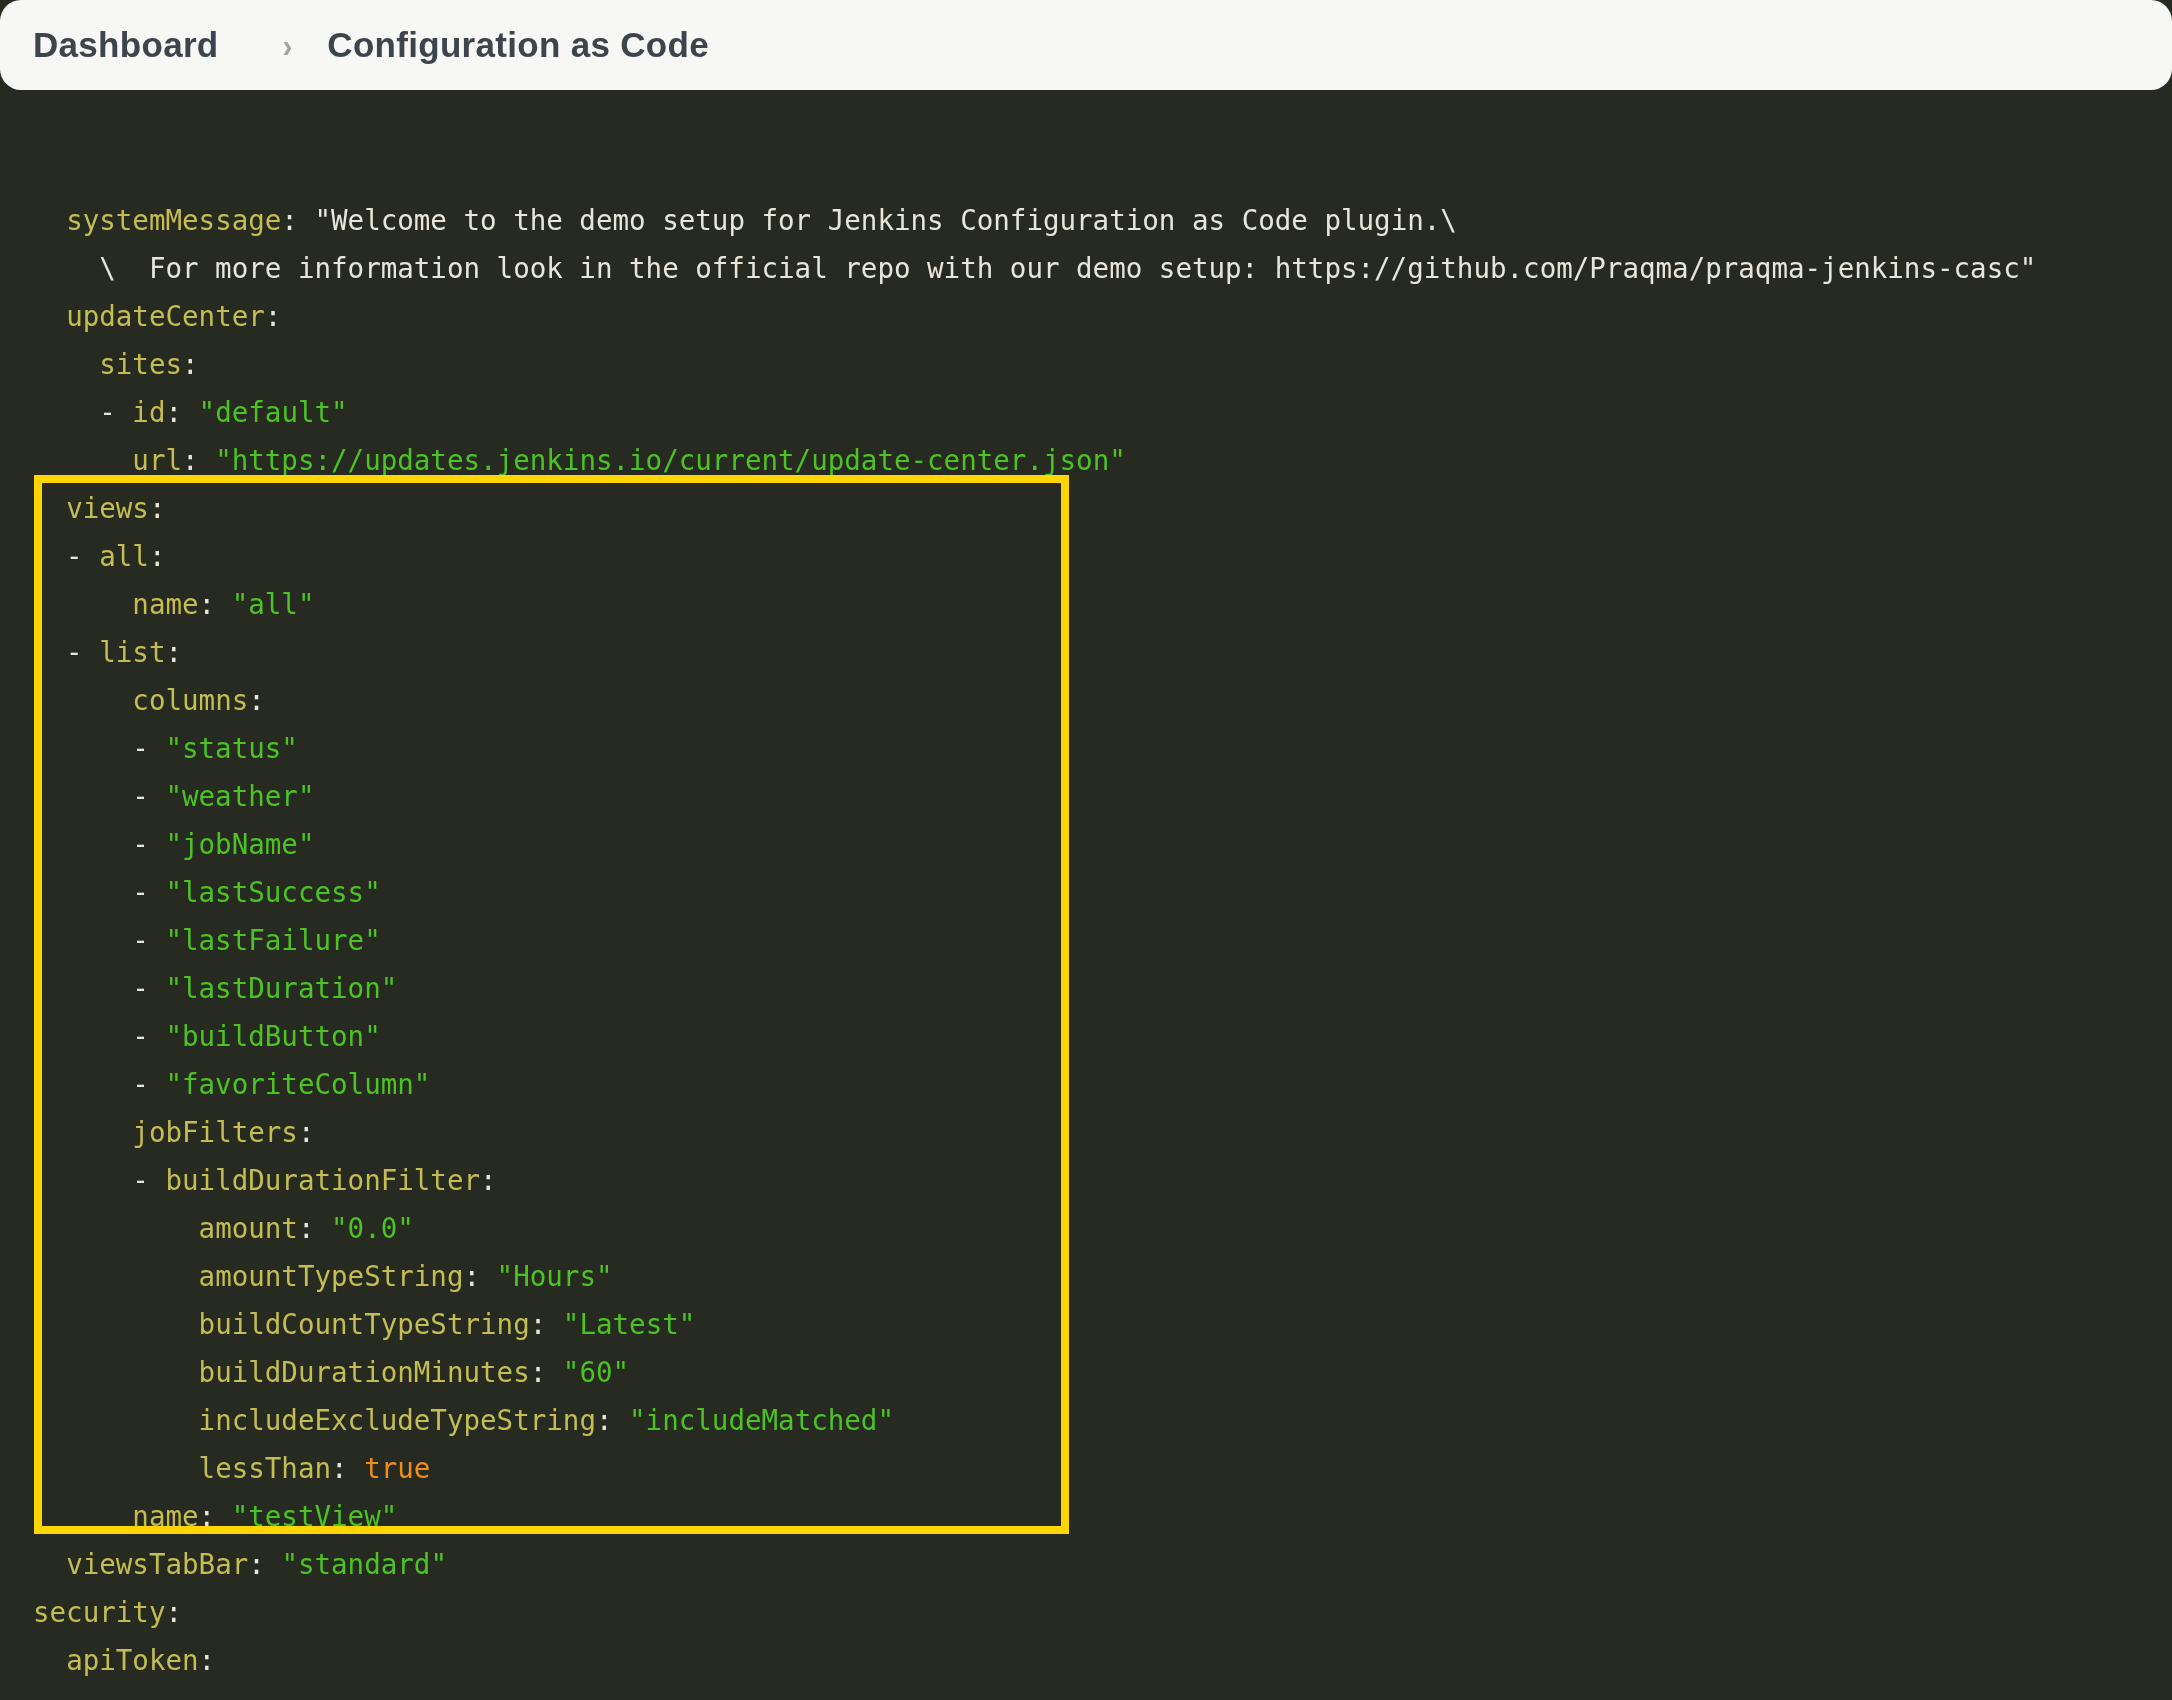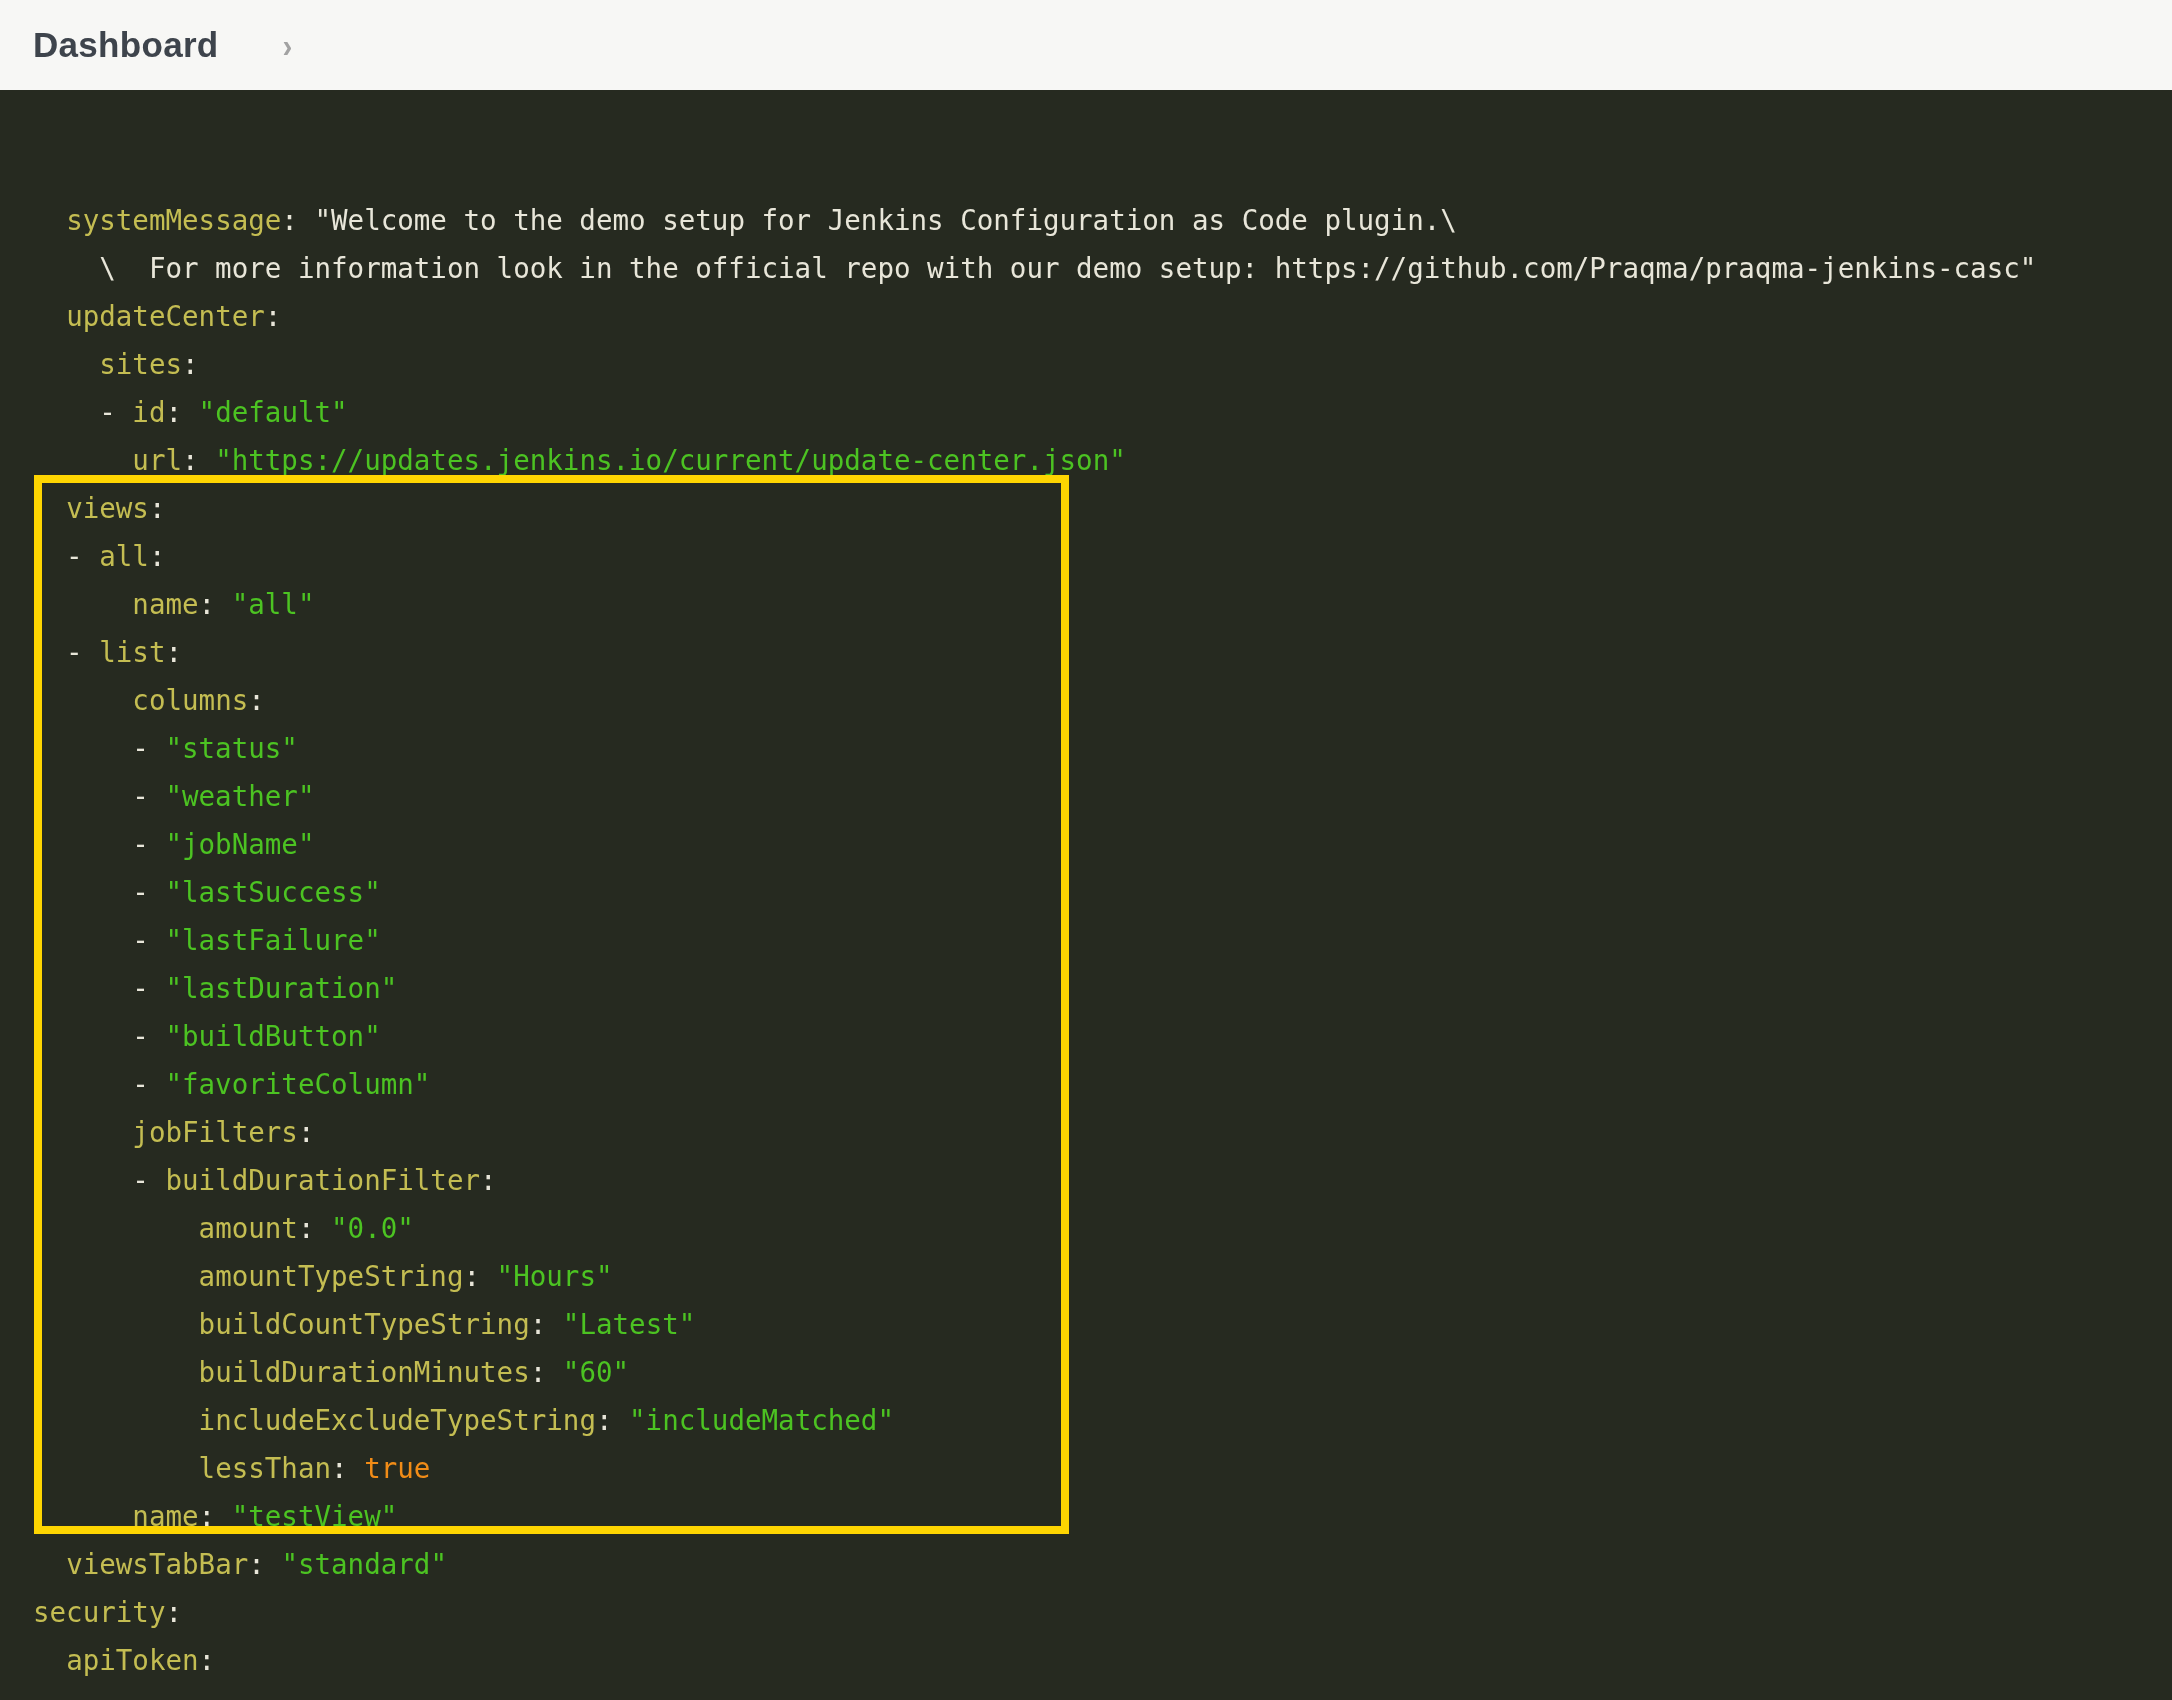--- a/index.html
+++ b/index.html
@@ -16,20 +16,21 @@
   *{margin:0;padding:0;box-sizing:border-box;}
   html,body{width:2172px;height:1701px;overflow:hidden;}
   body{background:var(--c-bg);font-family:"DejaVu Sans Mono",monospace;}
 
   .header{
     position:absolute;left:0;top:0;width:2172px;height:90px;
     background:var(--c-headerbg);
     display:flex;align-items:center;
     padding-left:33px;
     font-family:"Liberation Sans","DejaVu Sans",sans-serif;
+    border-radius:21px;
   }
   .crumb{
     font-size:35px;font-weight:bold;color:var(--c-headertext);
     letter-spacing:0.3px;cursor:pointer;text-decoration:none;
   }
   .chev{
     font-size:29.5px;color:var(--c-chevron);
     margin-left:64px;margin-right:35px;
     font-weight:bold;transform:scaleY(1.15);
   }
@@ -53,19 +54,20 @@
     border:8px solid var(--c-hl);
     pointer-events:none;
   }
 </style>
 </head>
 <body>
 
 <div class="header">
   <span class="crumb">Dashboard</span>
   <span class="chev">›</span>
+  <span class="crumb">Configuration as Code</span>
 </div>
 
 <div class="code">
   <div id="lines"><div class="line"><span class="tok-plain">  </span><span class="tok-key">systemMessage</span><span class="tok-plain">: "Welcome to the demo setup for Jenkins Configuration as Code plugin.\</span></div><div class="line"><span class="tok-plain">    \  For more information look in the official repo with our demo setup: https://github.com/Praqma/praqma-jenkins-casc"</span></div><div class="line"><span class="tok-plain">  </span><span class="tok-key">updateCenter</span><span class="tok-plain">:</span></div><div class="line"><span class="tok-plain">    </span><span class="tok-key">sites</span><span class="tok-plain">:</span></div><div class="line"><span class="tok-plain">    - </span><span class="tok-key">id</span><span class="tok-plain">: </span><span class="tok-str">"default"</span></div><div class="line"><span class="tok-plain">      </span><span class="tok-key">url</span><span class="tok-plain">: </span><span class="tok-str">"https://updates.jenkins.io/current/update-center.json"</span></div><div class="line"><span class="tok-plain">  </span><span class="tok-key">views</span><span class="tok-plain">:</span></div><div class="line"><span class="tok-plain">  - </span><span class="tok-key">all</span><span class="tok-plain">:</span></div><div class="line"><span class="tok-plain">      </span><span class="tok-key">name</span><span class="tok-plain">: </span><span class="tok-str">"all"</span></div><div class="line"><span class="tok-plain">  - </span><span class="tok-key">list</span><span class="tok-plain">:</span></div><div class="line"><span class="tok-plain">      </span><span class="tok-key">columns</span><span class="tok-plain">:</span></div><div class="line"><span class="tok-plain">      - </span><span class="tok-str">"status"</span></div><div class="line"><span class="tok-plain">      - </span><span class="tok-str">"weather"</span></div><div class="line"><span class="tok-plain">      - </span><span class="tok-str">"jobName"</span></div><div class="line"><span class="tok-plain">      - </span><span class="tok-str">"lastSuccess"</span></div><div class="line"><span class="tok-plain">      - </span><span class="tok-str">"lastFailure"</span></div><div class="line"><span class="tok-plain">      - </span><span class="tok-str">"lastDuration"</span></div><div class="line"><span class="tok-plain">      - </span><span class="tok-str">"buildButton"</span></div><div class="line"><span class="tok-plain">      - </span><span class="tok-str">"favoriteColumn"</span></div><div class="line"><span class="tok-plain">      </span><span class="tok-key">jobFilters</span><span class="tok-plain">:</span></div><div class="line"><span class="tok-plain">      - </span><span class="tok-key">buildDurationFilter</span><span class="tok-plain">:</span></div><div class="line"><span class="tok-plain">          </span><span class="tok-key">amount</span><span class="tok-plain">: </span><span class="tok-str">"0.0"</span></div><div class="line"><span class="tok-plain">          </span><span class="tok-key">amountTypeString</span><span class="tok-plain">: </span><span class="tok-str">"Hours"</span></div><div class="line"><span class="tok-plain">          </span><span class="tok-key">buildCountTypeString</span><span class="tok-plain">: </span><span class="tok-str">"Latest"</span></div><div class="line"><span class="tok-plain">          </span><span class="tok-key">buildDurationMinutes</span><span class="tok-plain">: </span><span class="tok-str">"60"</span></div><div class="line"><span class="tok-plain">          </span><span class="tok-key">includeExcludeTypeString</span><span class="tok-plain">: </span><span class="tok-str">"includeMatched"</span></div><div class="line"><span class="tok-plain">          </span><span class="tok-key">lessThan</span><span class="tok-plain">: </span><span class="tok-bool">true</span></div><div class="line"><span class="tok-plain">      </span><span class="tok-key">name</span><span class="tok-plain">: </span><span class="tok-str">"testView"</span></div><div class="line"><span class="tok-plain">  </span><span class="tok-key">viewsTabBar</span><span class="tok-plain">: </span><span class="tok-str">"standard"</span></div><div class="line"><span class="tok-key">security</span><span class="tok-plain">:</span></div><div class="line"><span class="tok-plain">  </span><span class="tok-key">apiToken</span><span class="tok-plain">:</span></div><div class="line"></div></div>
   <div class="hl-box"></div>
 </div>
 
 
 </body></html>

